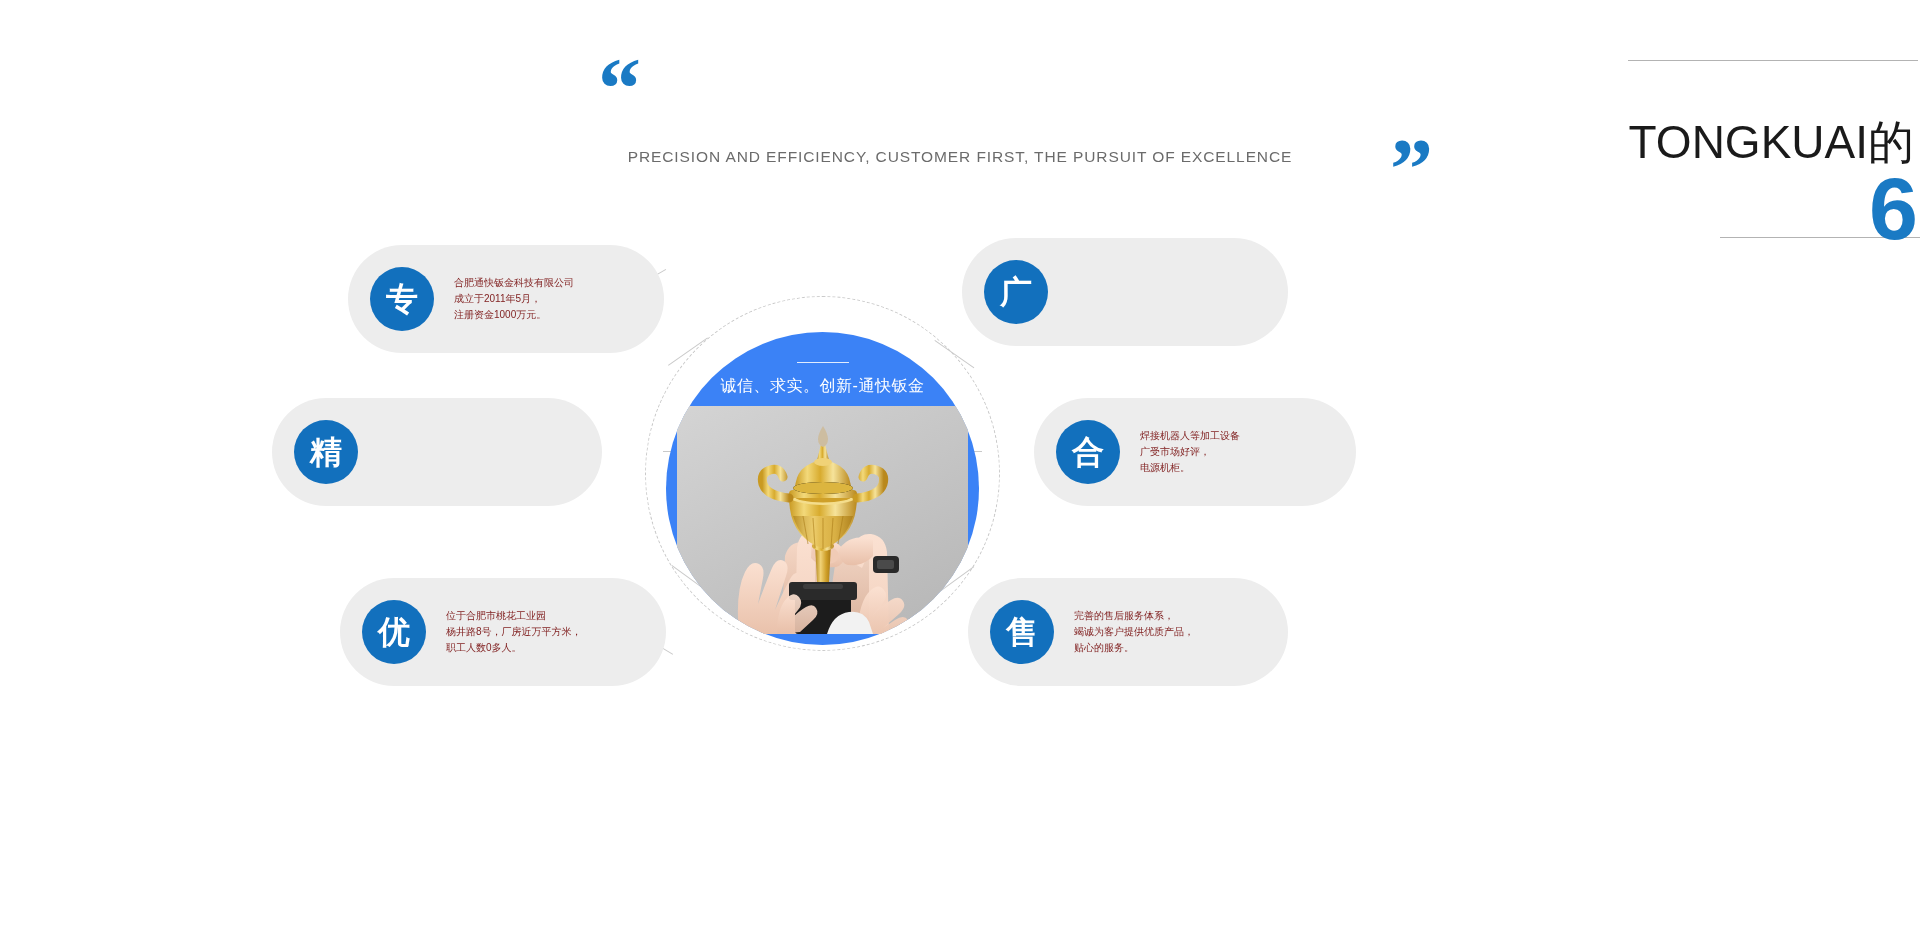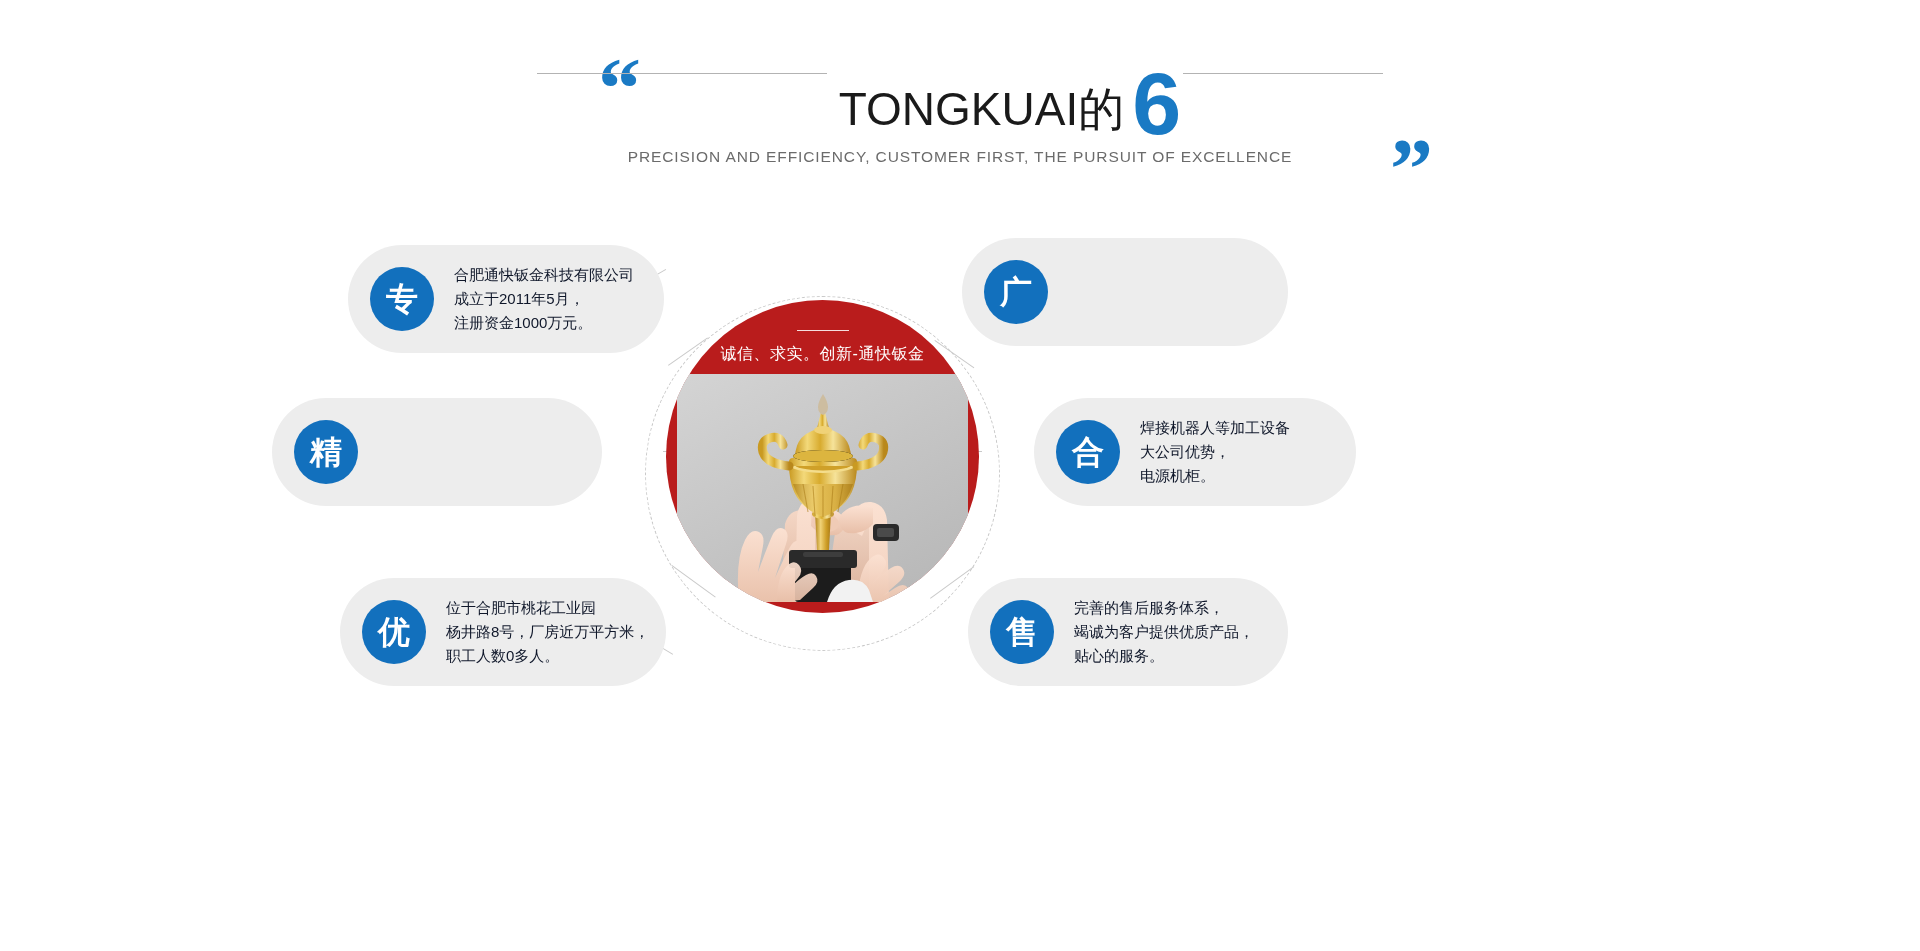--- a/index.html
+++ b/index.html
@@ -20,21 +20,21 @@
     font-family: "Liberation Serif", "DejaVu Serif", serif;
     font-weight: bold;
     line-height: 1;
     user-select: none;
   }
   .quote-open { left: 598px; top: 28px; font-size: 86px; }
   .quote-close { left: 1390px; top: 108px; font-size: 86px; }
 
   .title-row {
     position: absolute; left: 0; top: 42px; width: 1920px;
-    display: flex; align-items: flex-end; justify-content: center;
+    display: flex; align-items: flex-end; justify-content: center; flex-direction: column;
   }
   .rule { height: 1px; background: #b3b3b3; display:block; }
   .rule-left  { width: 290px; margin-bottom: 58px; margin-right: 2px; }
   .rule-right { width: 200px; margin-bottom: 58px; margin-left: 0px; }
 
   .title-main {
     font-size: 46px; color: #1a1a1a; letter-spacing: 0px;
     font-weight: 400; line-height: 1; white-space: nowrap;
     padding: 0 6px 0 10px;
   }
@@ -49,23 +49,23 @@
     white-space: nowrap;
   }
 
   
   .dashed-ring {
     position: absolute; left: 645px; top: 296px;
     width: 355px; height: 355px;
     border: 1px dashed #c9c9c9; border-radius: 50%;
   }
   .center-circle {
-    position: absolute; left: 666px; top: 300px;
+    position: absolute; left: 666px; top: 332px;
     width: 313px; height: 313px; border-radius: 50%;
-    background: #b91c1c; overflow: hidden;
+    background: #3b82f6; overflow: hidden;
   }
   .center-caption {
     position: absolute; left: 0; top: 44px; width: 313px;
     text-align: center; color: #ffffff; font-size: 16px;
     letter-spacing: 0.5px; z-index: 3;
   }
   .center-divider {
     position: absolute; left: 50%; top: 30px; width: 52px; height: 1px;
     background: rgba(255,255,255,0.85); transform: translateX(-50%); z-index: 3;
   }
@@ -90,21 +90,21 @@
   .badge {
     flex: 0 0 auto;
     width: 64px; height: 64px; border-radius: 50%;
     background: #1270bd; color: #fff;
     display: flex; align-items: center; justify-content: center;
     font-size: 32px; font-weight: bold; line-height: 1;
     margin-right: 20px;
   }
   .card-lines { display: flex; flex-direction: column; justify-content: center; }
   .card-lines div {
-    font-size: 15px; color: #0f172a; line-height: 1.62; white-space: nowrap;
+    font-size: 10px; color: #7f1d1d; line-height: 1.62; white-space: nowrap;
   }
   .card.right { flex-direction: row; }
   .card.right .badge { margin-right: 20px; }
 </style>
 </head>
 <body>
 
 <div id="stage">
 
   <div class="header">
@@ -256,21 +256,21 @@
   </div>
 
   <div class="card right" style="left:962px; top:238px; width:326px; height:108px;">
     <div class="badge">广</div>
   </div>
 
   <div class="card right" style="left:1034px; top:398px; width:322px; height:108px;">
     <div class="badge">合</div>
     <div class="card-lines">
       <div>焊接机器人等加工设备</div>
-      <div>大公司优势，</div>
+      <div>广受市场好评，</div>
       <div>电源机柜。</div>
     </div>
   </div>
 
   <div class="card right" style="left:968px; top:578px; width:320px; height:108px;">
     <div class="badge">售</div>
     <div class="card-lines">
       <div>完善的售后服务体系，</div>
       <div>竭诚为客户提供优质产品，</div>
       <div>贴心的服务。</div>

